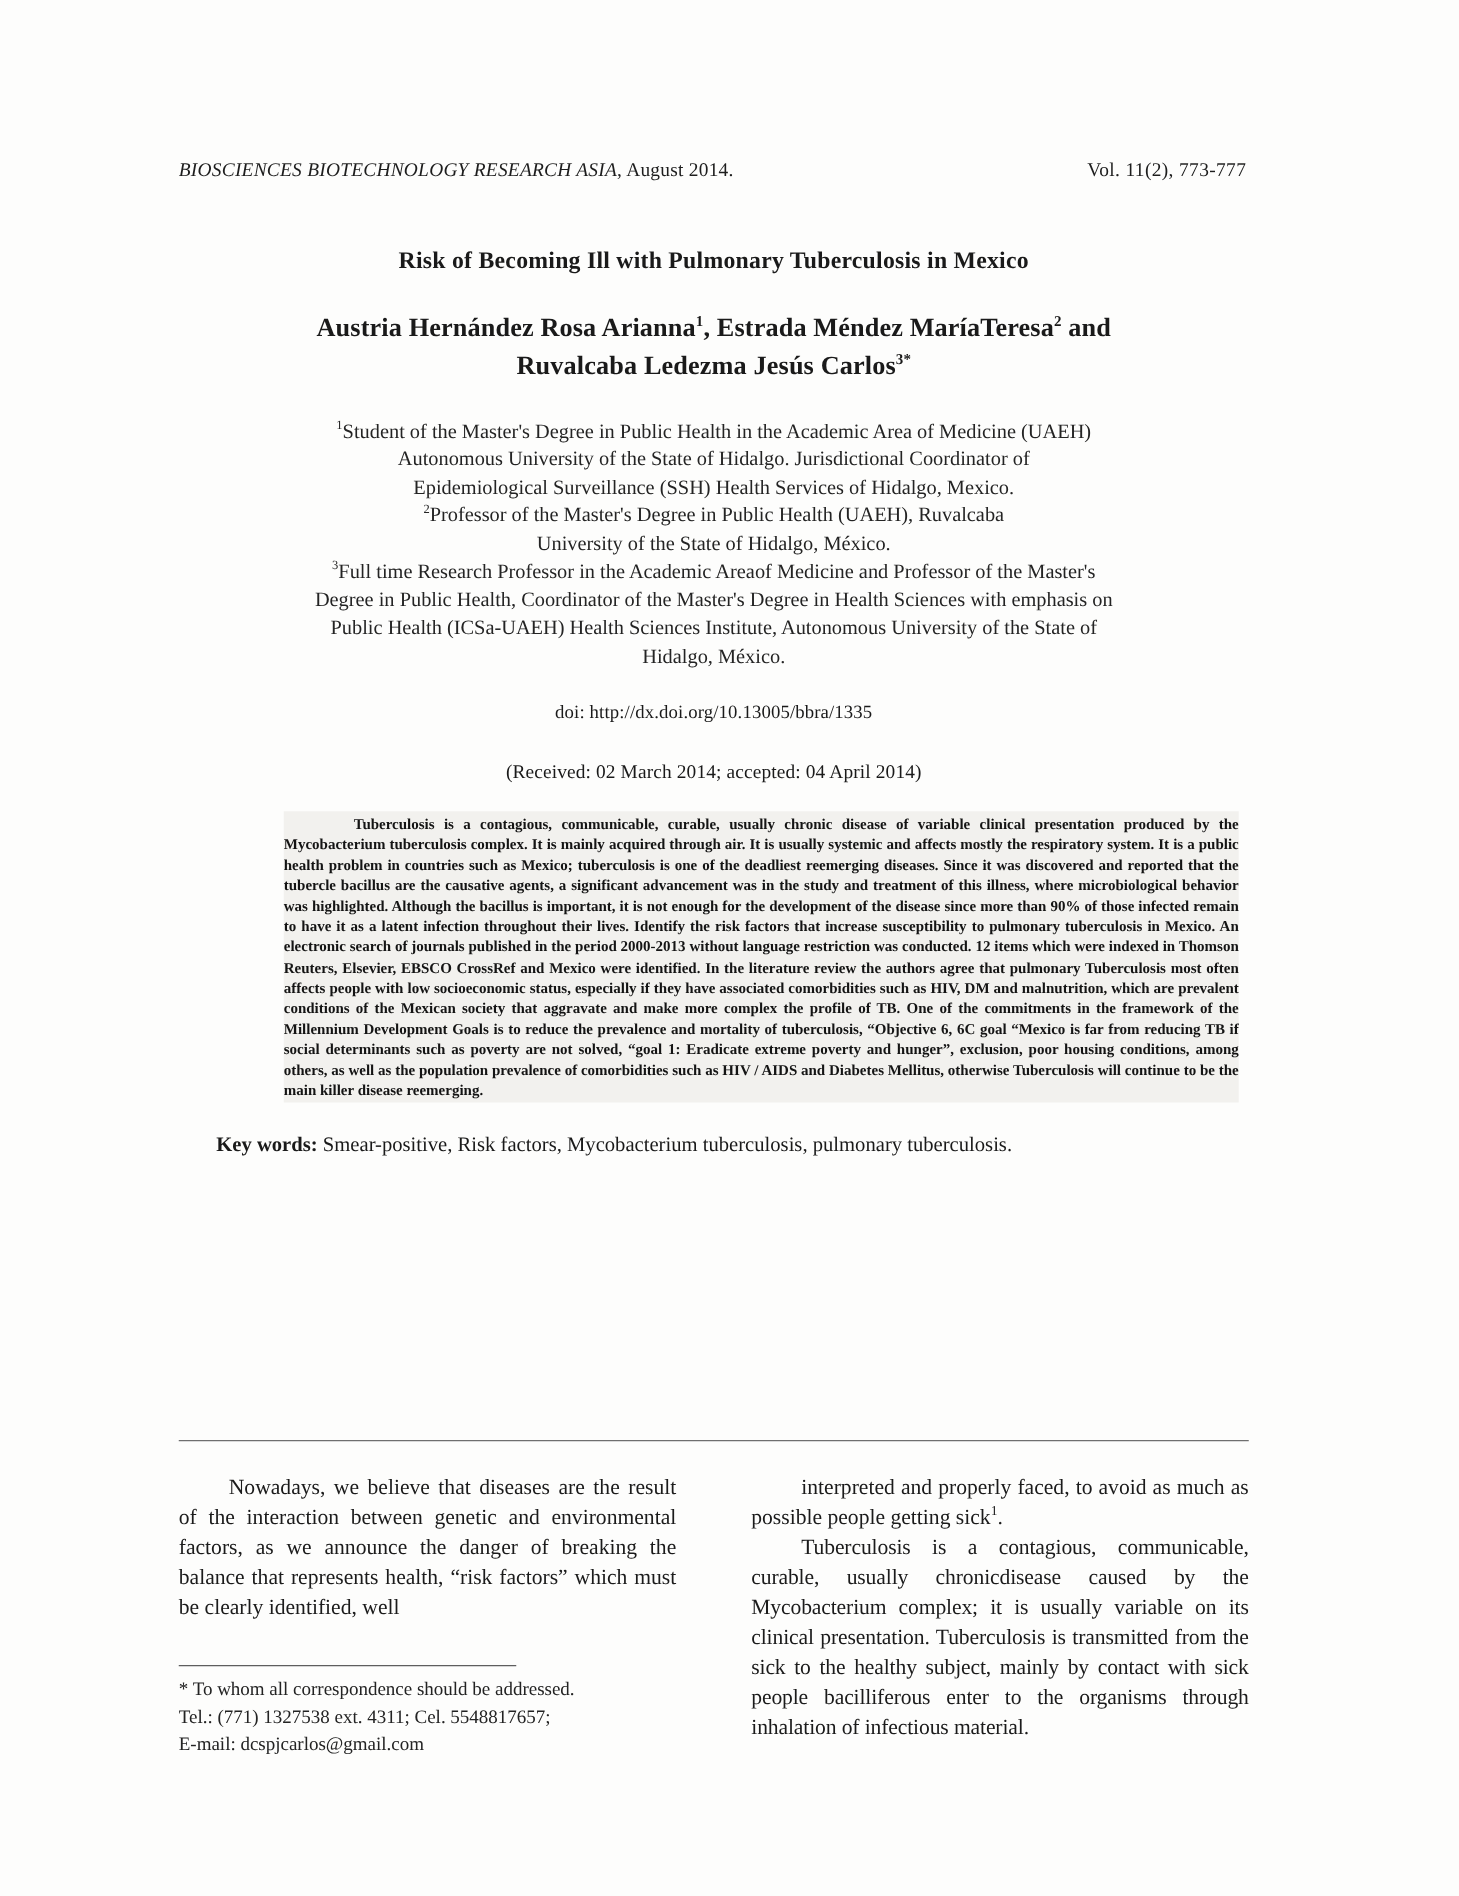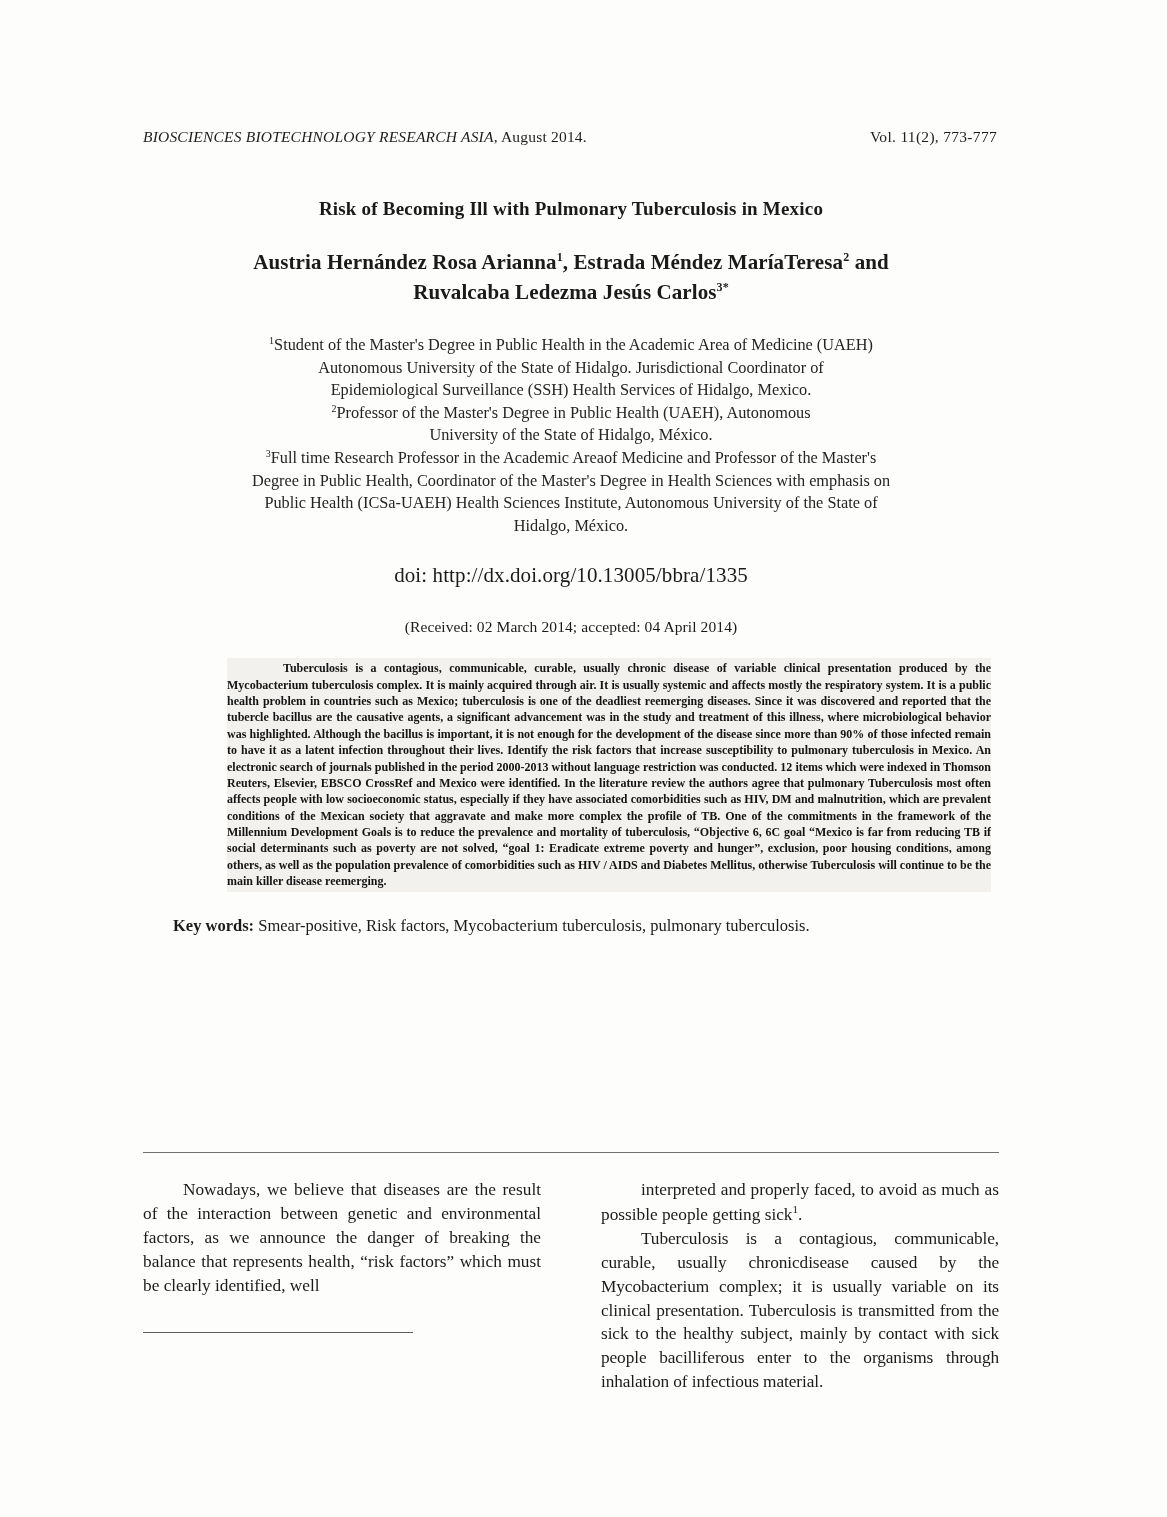--- a/index.html
+++ b/index.html
@@ -78,21 +78,21 @@
     font-size: 16.3px;
     line-height: 1.38;
     color: #242424;
   }
   .affils sup { font-size: 10px; vertical-align: super; }
   .affils .line { display: block; text-align: center; }
 
   .doi {
     margin-top: 26px;
     text-align: center;
-    font-size: 21px;
+    font-size: 15px;
     letter-spacing: 0.1px;
   }
   .dates {
     margin-top: 30px;
     text-align: center;
     font-size: 15.5px;
     letter-spacing: 0.1px;
   }
 
   
@@ -188,21 +188,21 @@
 
       <div class="authors">
         <span>Austria Hernández Rosa Arianna</span><sup>1</sup><span>, Estrada Méndez MaríaTeresa</span><sup>2</sup><span> and</span><br>
         <span>Ruvalcaba Ledezma Jesús Carlos</span><sup>3*</sup>
       </div>
 
       <div class="affils">
         <span class="line"><sup>1</sup><span>Student of the Master's Degree in Public Health in the Academic Area of Medicine (UAEH)</span></span>
         <span class="line">Autonomous University of the State of Hidalgo. Jurisdictional Coordinator of</span>
         <span class="line">Epidemiological Surveillance (SSH) Health Services of Hidalgo, Mexico.</span>
-        <span class="line"><sup>2</sup><span>Professor of the Master's Degree in Public Health (UAEH), Autonomous</span></span>
+        <span class="line"><sup>2</sup><span>Professor of the Master's Degree in Public Health (UAEH), Ruvalcaba</span></span>
         <span class="line">University of the State of Hidalgo, México.</span>
         <span class="line"><sup>3</sup><span>Full time Research Professor in the Academic Areaof  Medicine and Professor of the Master's</span></span>
         <span class="line">Degree in Public Health,  Coordinator of the Master's Degree in Health Sciences with emphasis on</span>
         <span class="line">Public Health (ICSa-UAEH) Health Sciences Institute, Autonomous University of the State of</span>
         <span class="line">Hidalgo, México.</span>
       </div>
 
       <div class="doi">doi: http://dx.doi.org/10.13005/bbra/1335</div>
 
       <div class="dates">(Received: 02 March 2014; accepted: 04 April 2014)</div>
@@ -221,15 +221,20 @@
       <div class="col">
         <p>Nowadays, we believe that diseases are the result of the interaction between genetic and environmental factors, as we announce the danger of breaking the balance that represents health, “risk factors” which must be clearly identified, well</p>
       </div>
       <div class="col">
         <p><span>interpreted and properly faced, to avoid as much as possible people getting sick</span><sup>1</sup><span>.</span></p>
         <p class="tight">Tuberculosis is a contagious, communicable, curable, usually chronicdisease caused by the Mycobacterium complex; it is usually variable on its clinical presentation. Tuberculosis is transmitted from the sick to the healthy subject, mainly by contact with sick people bacilliferous enter to the organisms through inhalation of infectious material.</p>
       </div>
     </div>
 
     <div class="footnote-rule"></div>
+    <div class="footnote">
+      <span class="ln">* To whom all correspondence should be addressed.</span>
+      <span class="ln">Tel.: (771) 1327538 ext. 4311; Cel. 5548817657;</span>
+      <span class="ln">E-mail: dcspjcarlos@gmail.com</span>
+    </div>
 
   </div>
 </div>
 
 </body></html>

